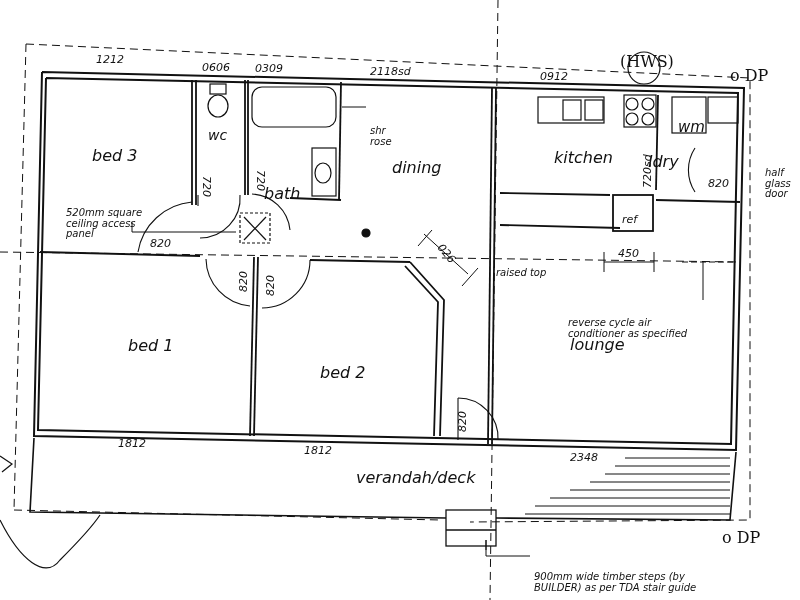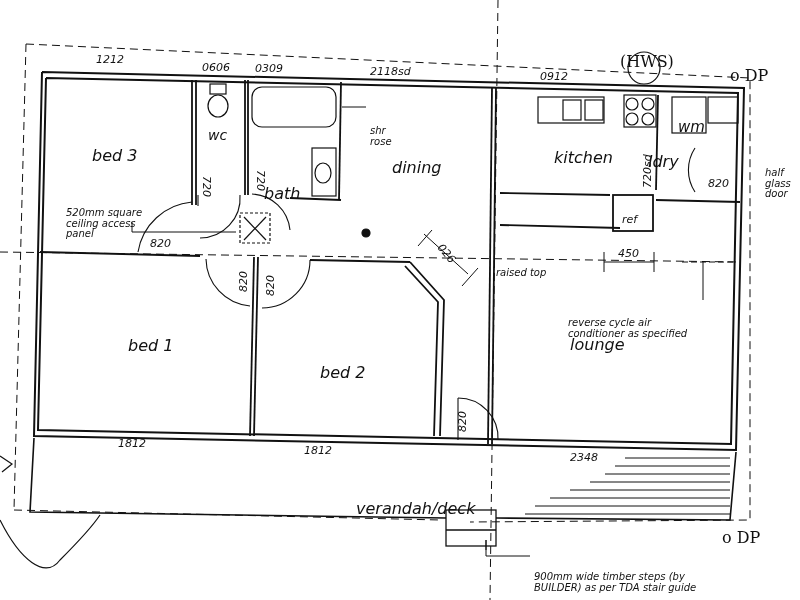--- a/index.html
+++ b/index.html
@@ -146,21 +146,21 @@
 
 <div class="lbl room" style="left:92px;top:148px;">bed  3</div>
 <div class="lbl room" style="left:208px;top:128px;font-size:14px;">wc</div>
 <div class="lbl room" style="left:264px;top:138px;margin-top:48px;">bath</div>
 <div class="lbl room" style="left:392px;top:160px;">dining</div>
 <div class="lbl room" style="left:554px;top:150px;">kitchen</div>
 <div class="lbl room" style="left:648px;top:154px;">ldry</div>
 <div class="lbl room" style="left:128px;top:338px;text-align:center;">bed  1</div>
 <div class="lbl room" style="left:320px;top:342px;margin-top:23px;">bed  2</div>
 <div class="lbl room" style="left:570px;top:337px;">lounge</div>
-<div class="lbl room" style="left:356px;top:470px;margin-top:31px;">verandah/deck</div>
+<div class="lbl room" style="left:356px;top:470px;">verandah/deck</div>
 
 <div class="lbl dim" style="left:96px;top:54px;">1212</div>
 <div class="lbl dim" style="left:202px;top:62px;">0606</div>
 <div class="lbl dim" style="left:255px;top:63px;">0309</div>
 <div class="lbl dim" style="left:370px;top:66px;">2118sd</div>
 <div class="lbl dim" style="left:540px;top:71px;">0912</div>
 <div class="lbl dim" style="left:118px;top:438px;">1812</div>
 <div class="lbl dim" style="left:304px;top:445px;">1812</div>
 <div class="lbl dim" style="left:570px;top:452px;">2348</div>
 

